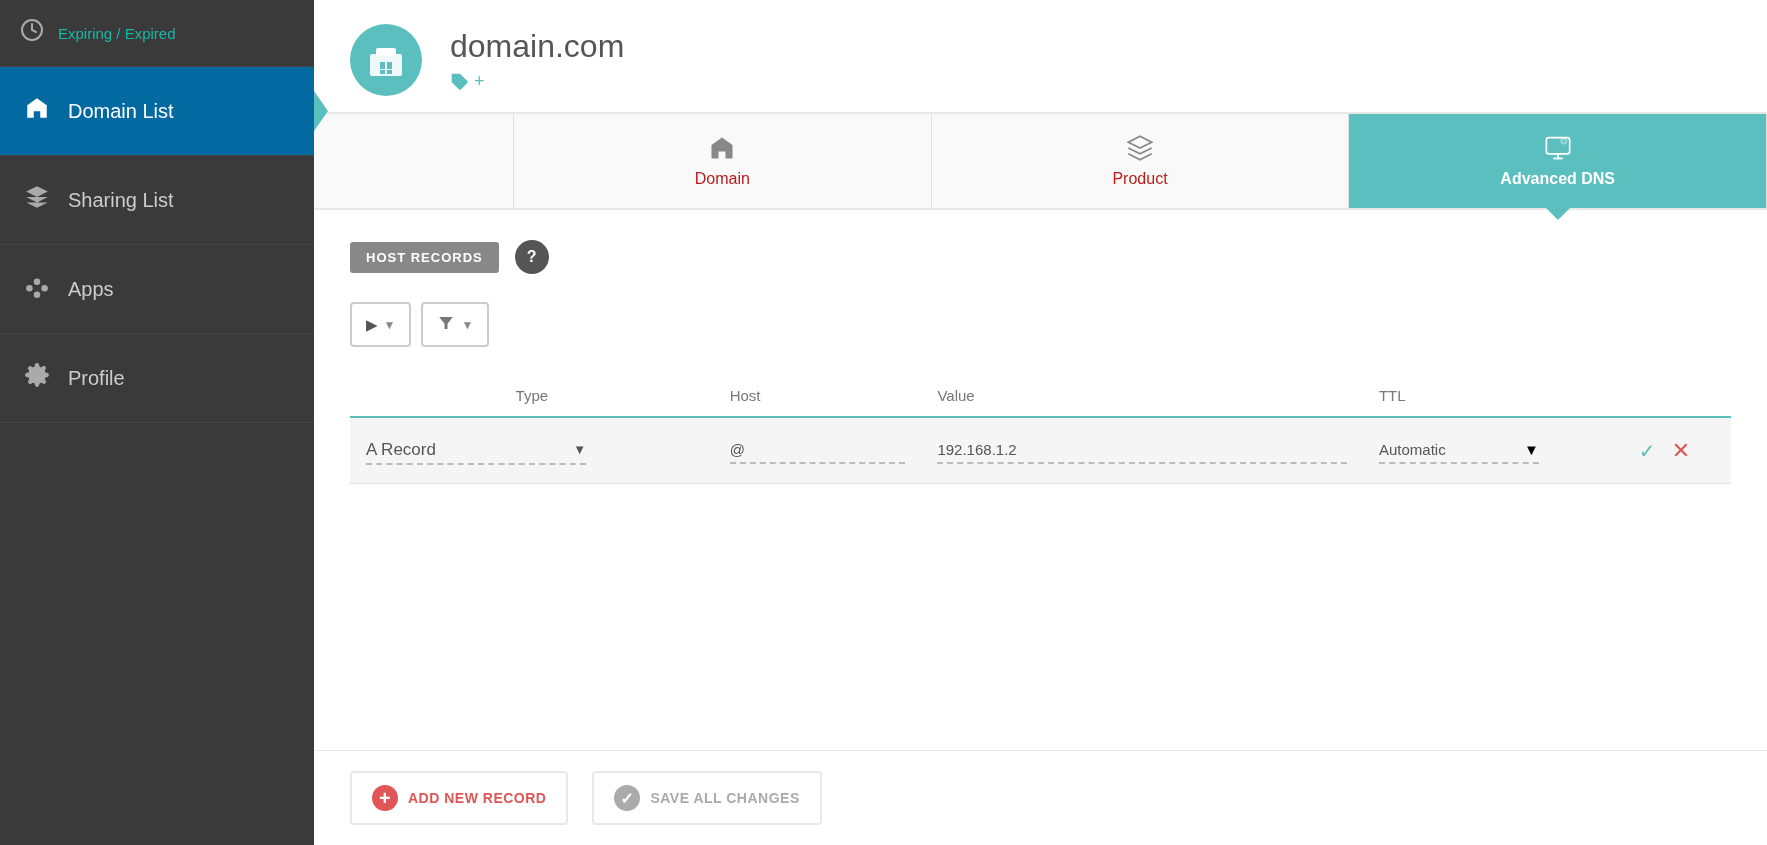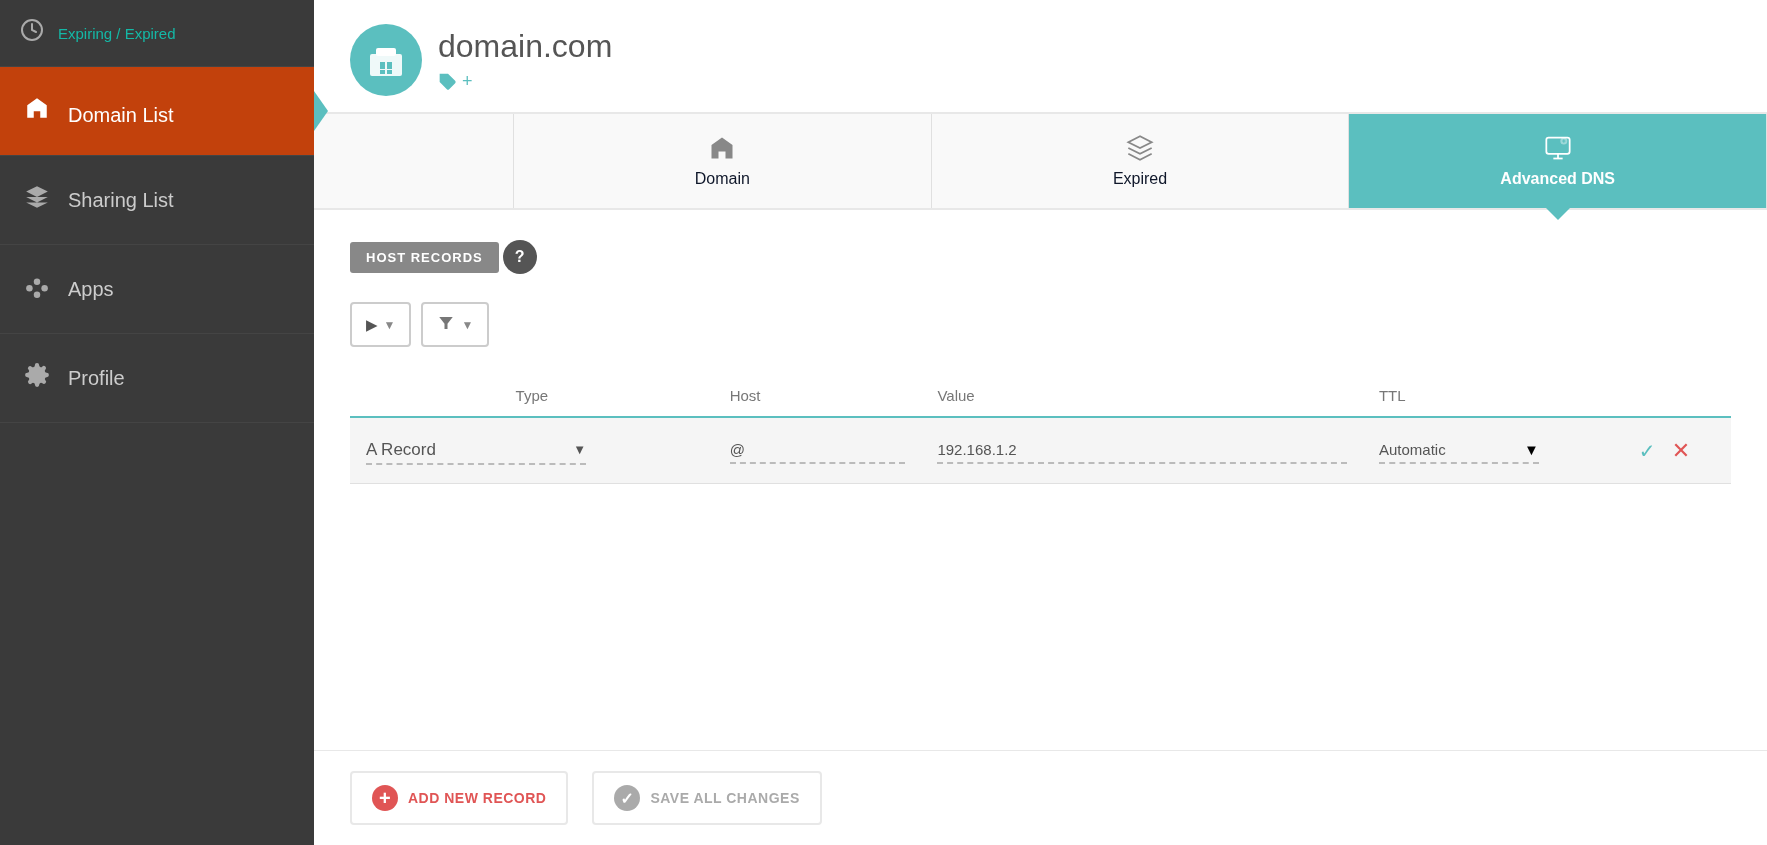--- a/index.html
+++ b/index.html
@@ -30,23 +30,22 @@
       gap: 18px;
       padding: 28px 24px;
       color: #ccc;
       font-size: 20px;
       font-weight: 500;
       border-bottom: 1px solid #444;
       cursor: pointer;
       position: relative;
     }
     .sidebar-item.active {
-      background: #c2410c;
+      background: #0369a1;
       color: #fff;
-      align-items: flex-end;
     }
     .sidebar-item.active::after {
       content: '';
       position: absolute;
       right: -14px;
       top: 50%;
       transform: translateY(-50%);
       width: 0;
       height: 0;
       border-top: 20px solid transparent;
@@ -62,21 +61,21 @@
       background: #fff;
       display: flex;
       flex-direction: column;
       overflow: hidden;
     }
 
     
     .domain-header {
       display: flex;
       align-items: center;
-      gap: 16px;
+      gap: 28px;
       padding: 24px 36px 16px 36px;
     }
     .domain-logo {
       width: 72px;
       height: 72px;
       border-radius: 50%;
       background: #5bbfbf;
       display: flex;
       align-items: center;
       justify-content: center;
@@ -106,21 +105,21 @@
       background: #f9f9f9;
     }
     .tab {
       flex: 1;
       display: flex;
       flex-direction: column;
       align-items: center;
       justify-content: center;
       padding: 20px 10px;
       font-size: 16px;
-      color: #0f172a;
+      color: #b91c1c;
       cursor: pointer;
       border-right: 1px solid #e0e0e0;
       gap: 8px;
       position: relative;
     }
     .tab:first-child { max-width: 200px; }
     .tab.active {
       background: #5bbfbf;
       color: #fff;
       font-weight: 600;
@@ -146,21 +145,21 @@
     .content {
       flex: 1;
       padding: 30px 36px;
       overflow-y: auto;
     }
 
     
     .section-header {
       display: flex;
       align-items: center;
-      gap: 4px;
+      gap: 16px;
       margin-bottom: 28px;
     }
     .section-badge {
       background: #888;
       color: #fff;
       font-size: 13px;
       font-weight: 700;
       letter-spacing: 1px;
       padding: 8px 16px;
       border-radius: 3px;
@@ -420,21 +419,21 @@
       <svg viewBox="0 0 24 24" xmlns="http://www.w3.org/2000/svg">
         <path d="M3 9.5L12 3l9 6.5V21H15v-6H9v6H3V9.5z"></path>
       </svg>
       <span>Domain</span>
     </div>
 
     <div class="tab">
       <svg viewBox="0 0 24 24" xmlns="http://www.w3.org/2000/svg">
         <path d="M12 2L2 7l10 5 10-5-10-5zM2 17l10 5 10-5M2 12l10 5 10-5" stroke="#888" stroke-width="1.5" fill="none"></path>
       </svg>
-      <span>Expired</span>
+      <span>Product</span>
     </div>
 
 
     <div class="tab active">
       <svg viewBox="0 0 24 24" xmlns="http://www.w3.org/2000/svg" fill="#fff">
         <rect x="2" y="3" width="20" height="14" rx="2" fill="none" stroke="#fff" stroke-width="1.5"></rect>
         <line x1="8" y1="21" x2="16" y2="21" stroke="#fff" stroke-width="1.5"></line>
         <line x1="12" y1="17" x2="12" y2="21" stroke="#fff" stroke-width="1.5"></line>
         <circle cx="17" cy="6" r="3" fill="#fff" opacity="0.4"></circle>
         <path d="M17 5v2M16 6h2" stroke="#5bbfbf" stroke-width="1" stroke-linecap="round"></path>

